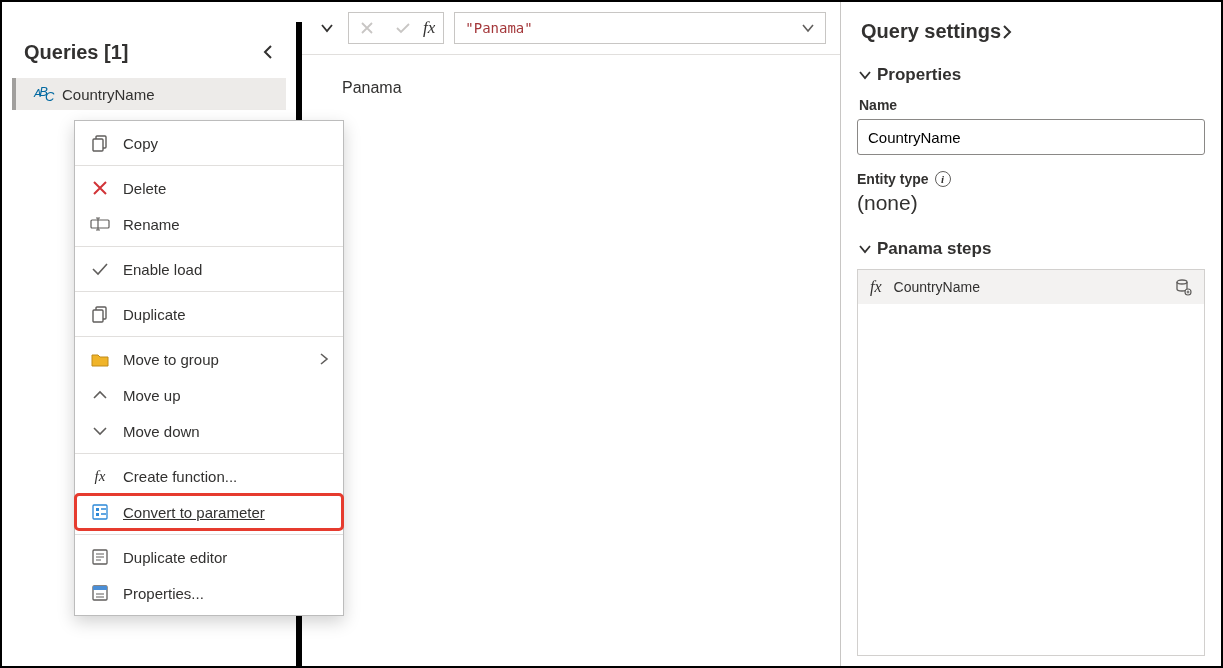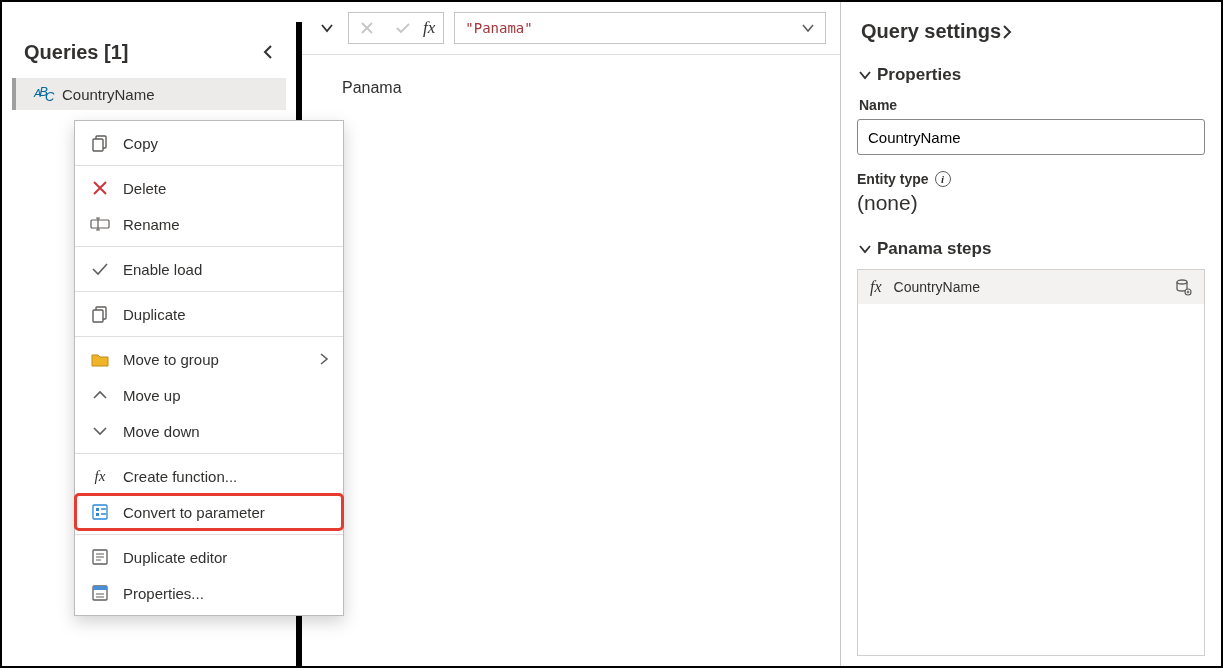--- a/index.html
+++ b/index.html
@@ -99,20 +99,21 @@
     background: #e1dfdd;
     margin: 4px 0;
   }
   .menu-item .submenu-arrow {
     margin-left: auto;
   }
   .menu-item.highlighted {
     outline: 3px solid #e63b2e;
     outline-offset: -2px;
     border-radius: 4px;
+    text-decoration: underline;
   }
 
   
   .center-panel {
     flex: 1;
     display: flex;
     flex-direction: column;
     border-right: 1px solid #c8c6c4;
   }
   .formula-row {

